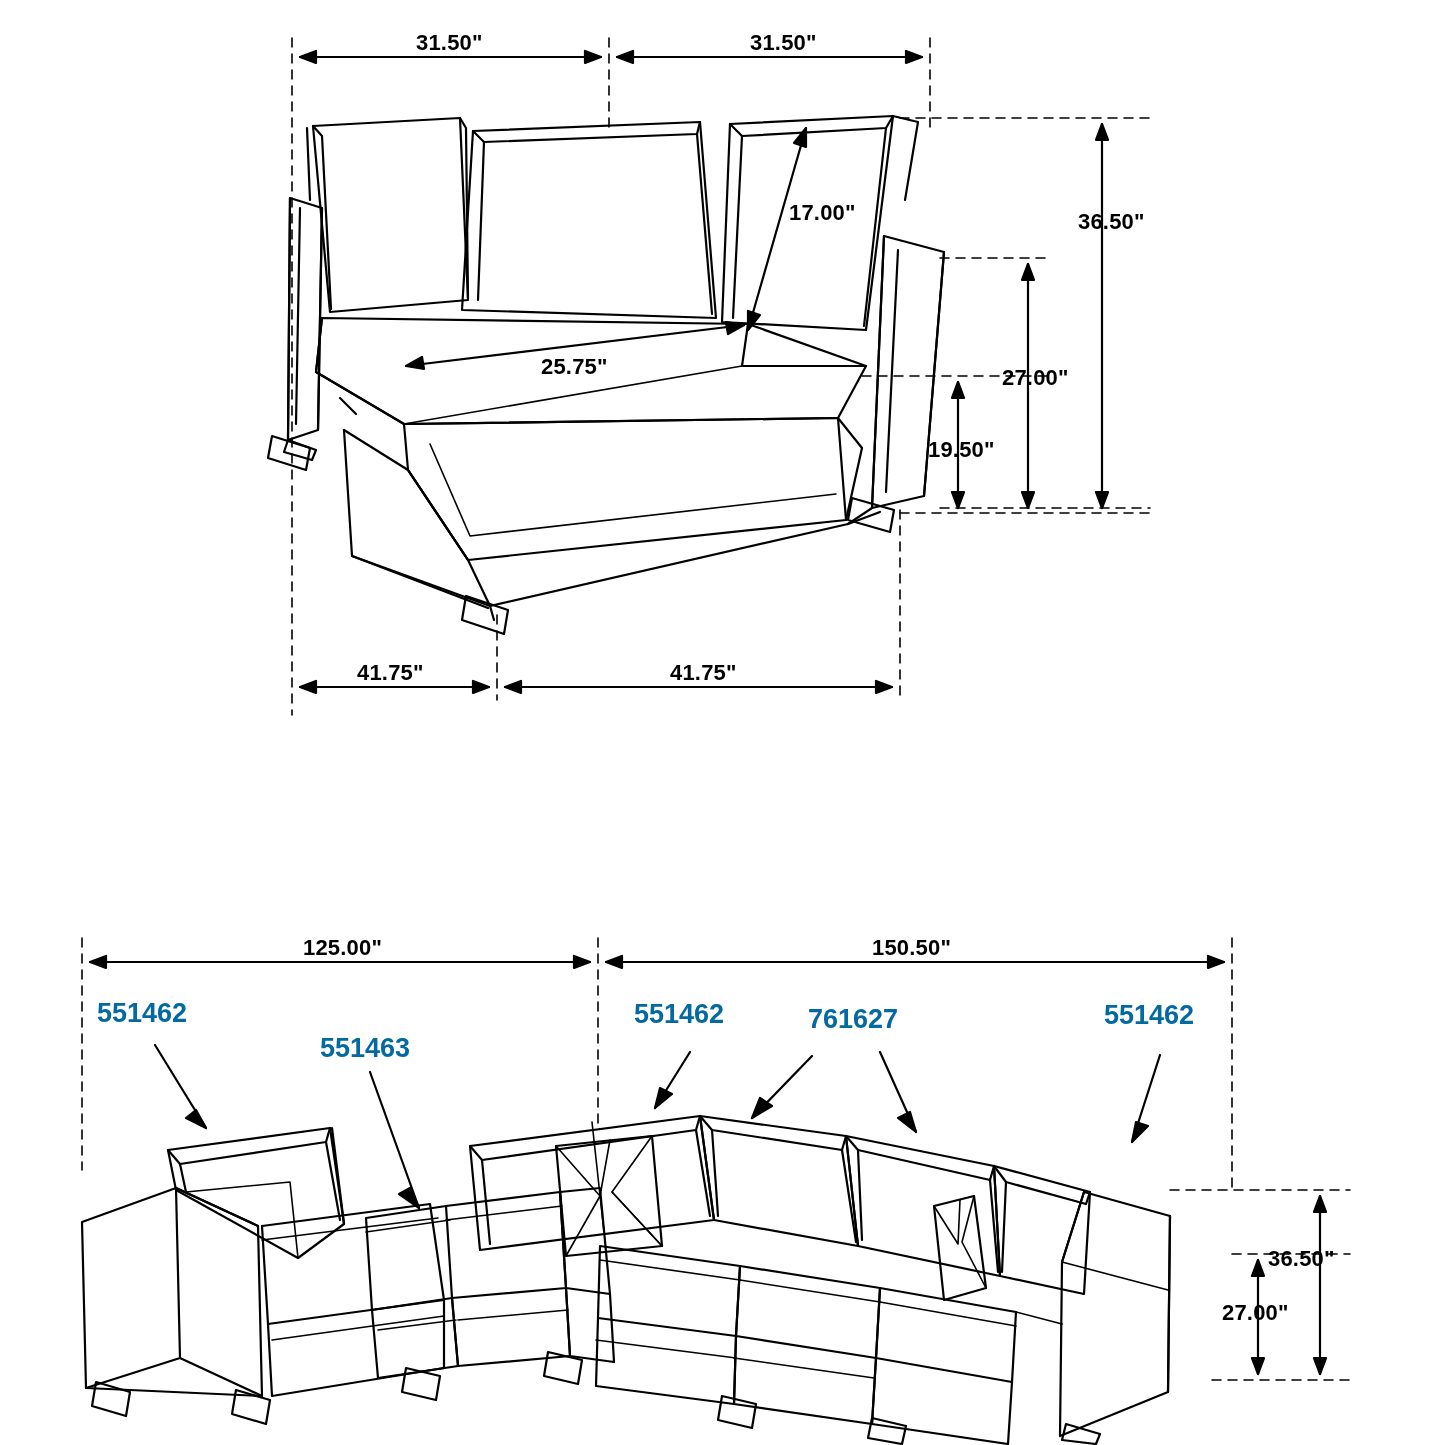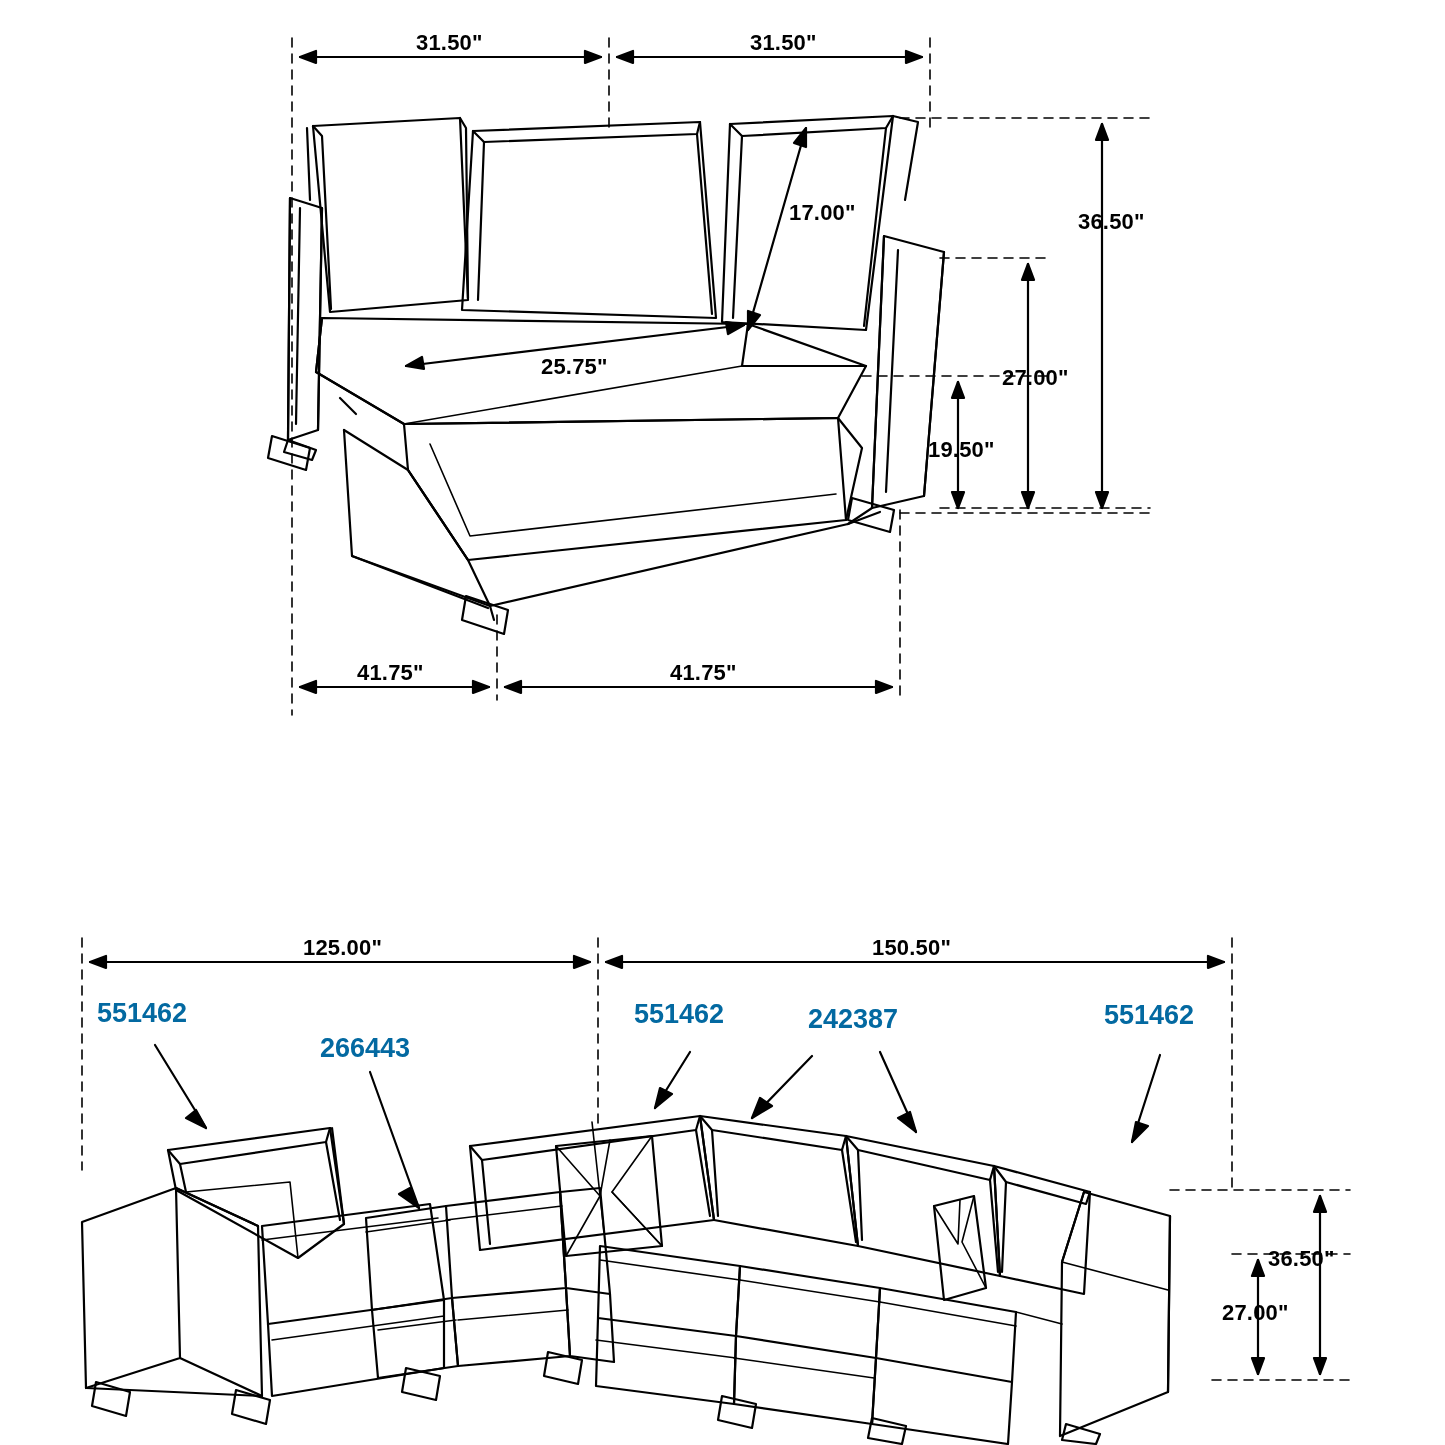--- a/index.html
+++ b/index.html
@@ -307,21 +307,21 @@
   <div class="dim-label sz22" style="left:303px; top:935px;">125.00"</div>
 
   <div class="dim-label sz22" style="left:872px; top:935px;">150.50"</div>
 
   <div class="dim-label sz22" style="left:1268px; top:1246px;">36.50"</div>
 
   <div class="dim-label sz22" style="left:1222px; top:1300px;">27.00"</div>
 
   <div class="sku-label" style="left:97px; top:998px;">551462</div>
 
-  <div class="sku-label" style="left:320px; top:1033px;">266443</div>
+  <div class="sku-label" style="left:320px; top:1033px;">551463</div>
 
   <div class="sku-label" style="left:634px; top:999px;">551462</div>
 
-  <div class="sku-label" style="left:808px; top:1004px;">242387</div>
+  <div class="sku-label" style="left:808px; top:1004px;">761627</div>
 
   <div class="sku-label" style="left:1104px; top:1000px;">551462</div>
 
 </div>
 
 </body></html>

